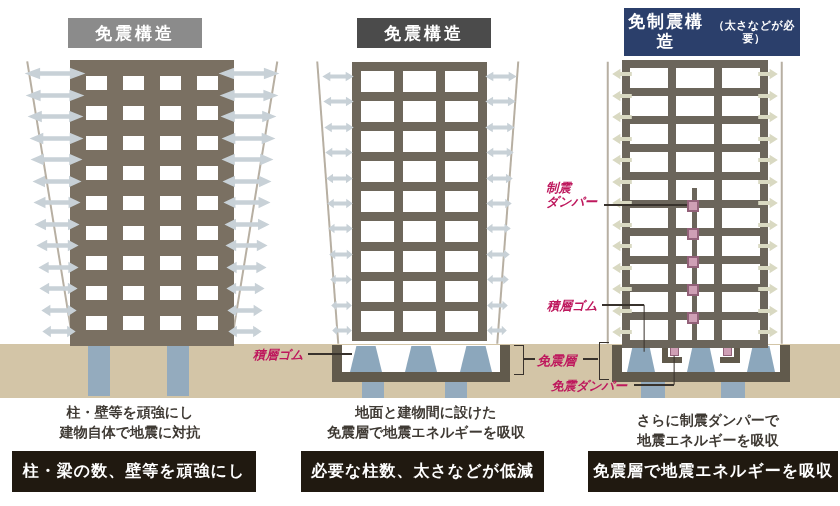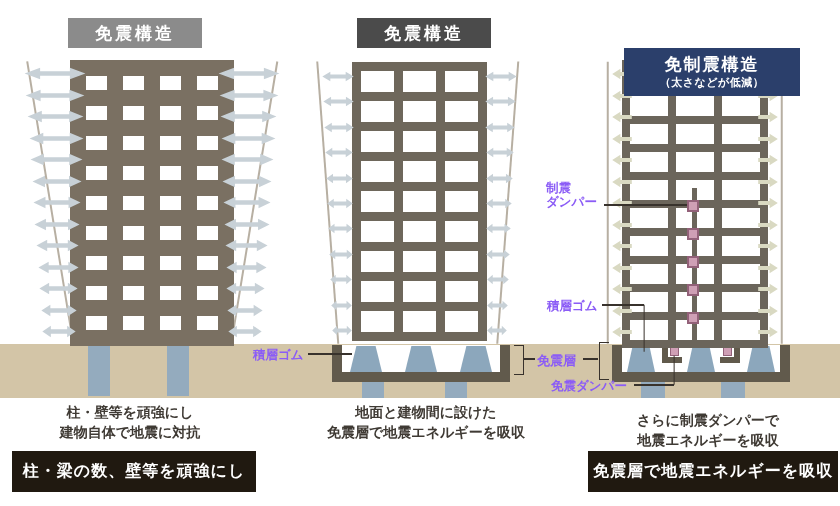--- a/index.html
+++ b/index.html
@@ -27,25 +27,25 @@
   .f2wl{left:332px;top:345px;width:10px;height:37px;}
   .f2wr{left:500px;top:345px;width:10px;height:37px;}
   .f2slab{left:332px;top:372px;width:178px;height:10px;}
   .f3wl{left:612px;top:345px;width:10px;height:37px;}
   .f3wr{left:780px;top:345px;width:10px;height:37px;}
   .f3slab{left:612px;top:372px;width:178px;height:10px;}
   
   .hdr{color:#fff;font-weight:bold;display:flex;align-items:center;justify-content:center;text-align:center;}
   .hdr1{left:68px;top:18px;width:134px;height:30px;background:var(--c-h1);font-size:17px;letter-spacing:3px;}
   .hdr2{left:357px;top:18px;width:134px;height:30px;background:var(--c-h2);font-size:17px;letter-spacing:3px;}
-  .hdr3{left:624px;top:8px;width:176px;height:48px;background:var(--c-h3);flex-direction:column;line-height:1.18;margin-top:40px;}
+  .hdr3{left:624px;top:8px;width:176px;height:48px;background:var(--c-h3);flex-direction:row;line-height:1.18;}
   .hdr3 .t1{font-size:17px;letter-spacing:2px;}
   .hdr3 .t2{font-size:11px;letter-spacing:0.5px;}
   
-  .lbl{color:#8b5cf6;font-weight:bold;white-space:nowrap;}
+  .lbl{color:#be185d;font-weight:bold;white-space:nowrap;font-style:italic;}
   .lbl-seishin{left:546px;top:181px;width:62px;font-size:12.5px;line-height:14px;white-space:normal;}
   .lbl-seki3{left:547px;top:298px;font-size:12.5px;}
   .lbl-seki2{left:253px;top:347px;font-size:12.5px;}
   .lbl-mensou{left:537px;top:352px;font-size:13px;}
   .lbl-mendmp{left:551px;top:378px;font-size:12.5px;}
   .brk{border:1.5px solid #38322c;}
   .brkL{left:514px;top:345px;width:9px;height:28px;border-left:none;}
   .brkR{left:599px;top:342px;width:9px;height:36px;border-right:none;}
   
   .cap{color:#3f3a34;font-size:14px;line-height:19.5px;text-align:center;font-weight:600;}
@@ -363,32 +363,33 @@
   <div class="abs brk brkR"></div>
 
   <div class="abs hdr hdr1">
     <span>免震構造</span>
   </div>
   <div class="abs hdr hdr2">
     <span>免震構造</span>
   </div>
   <div class="abs hdr hdr3">
     <div class="t1">免制震構造</div>
-    <div class="t2">（太さなどが低減）</div>
+    <div class="t2">（太さなどが必要）</div>
   </div>
 
   <div class="abs cap cap2">
     <div>地面と建物間に設けた</div>
     <div>免震層で地震エネルギーを吸収</div>
   </div>
   <div class="abs cap cap1">
     <div>柱・壁等を頑強にし</div>
     <div>建物自体で地震に対抗</div>
   </div>
   <div class="abs cap cap3">
     <div>さらに制震ダンパーで</div>
     <div>地震エネルギーを吸収</div>
   </div>
 
   <div class="abs verdict v1">柱・梁の数、壁等を頑強にし</div>
+  <div class="abs verdict v2">必要な柱数、太さなどが低減</div>
   <div class="abs verdict v3">免震層で地震エネルギーを吸収</div>
 
 </div>
 
 </body></html>

